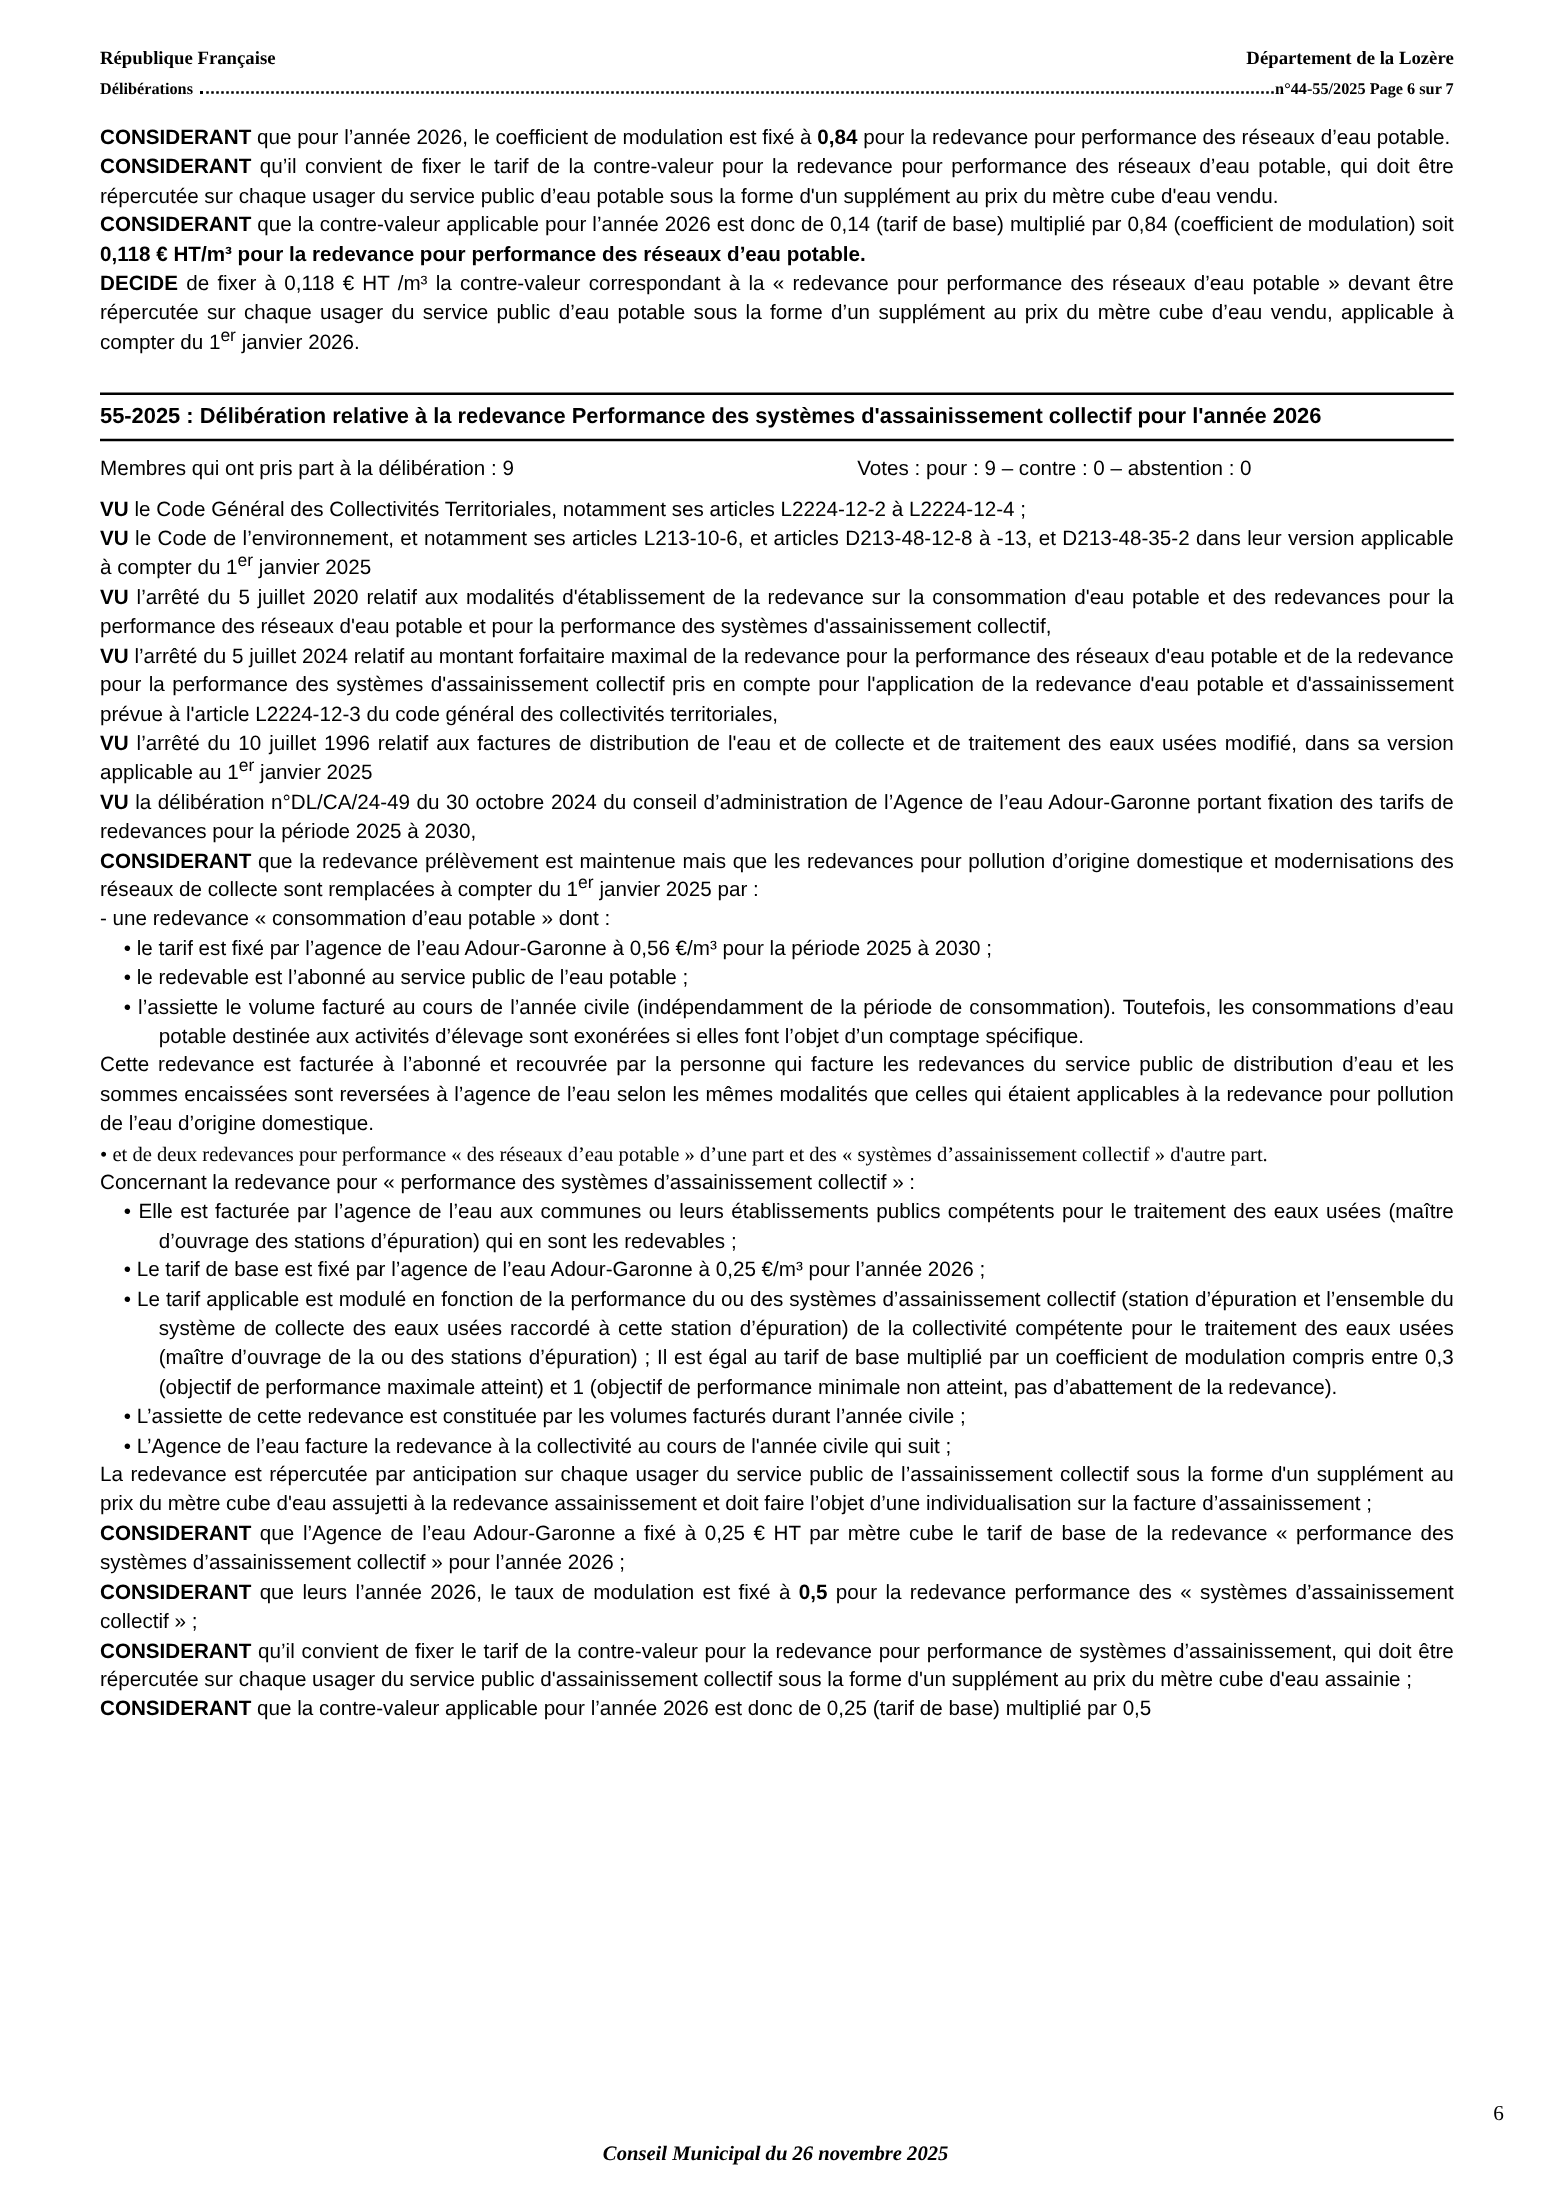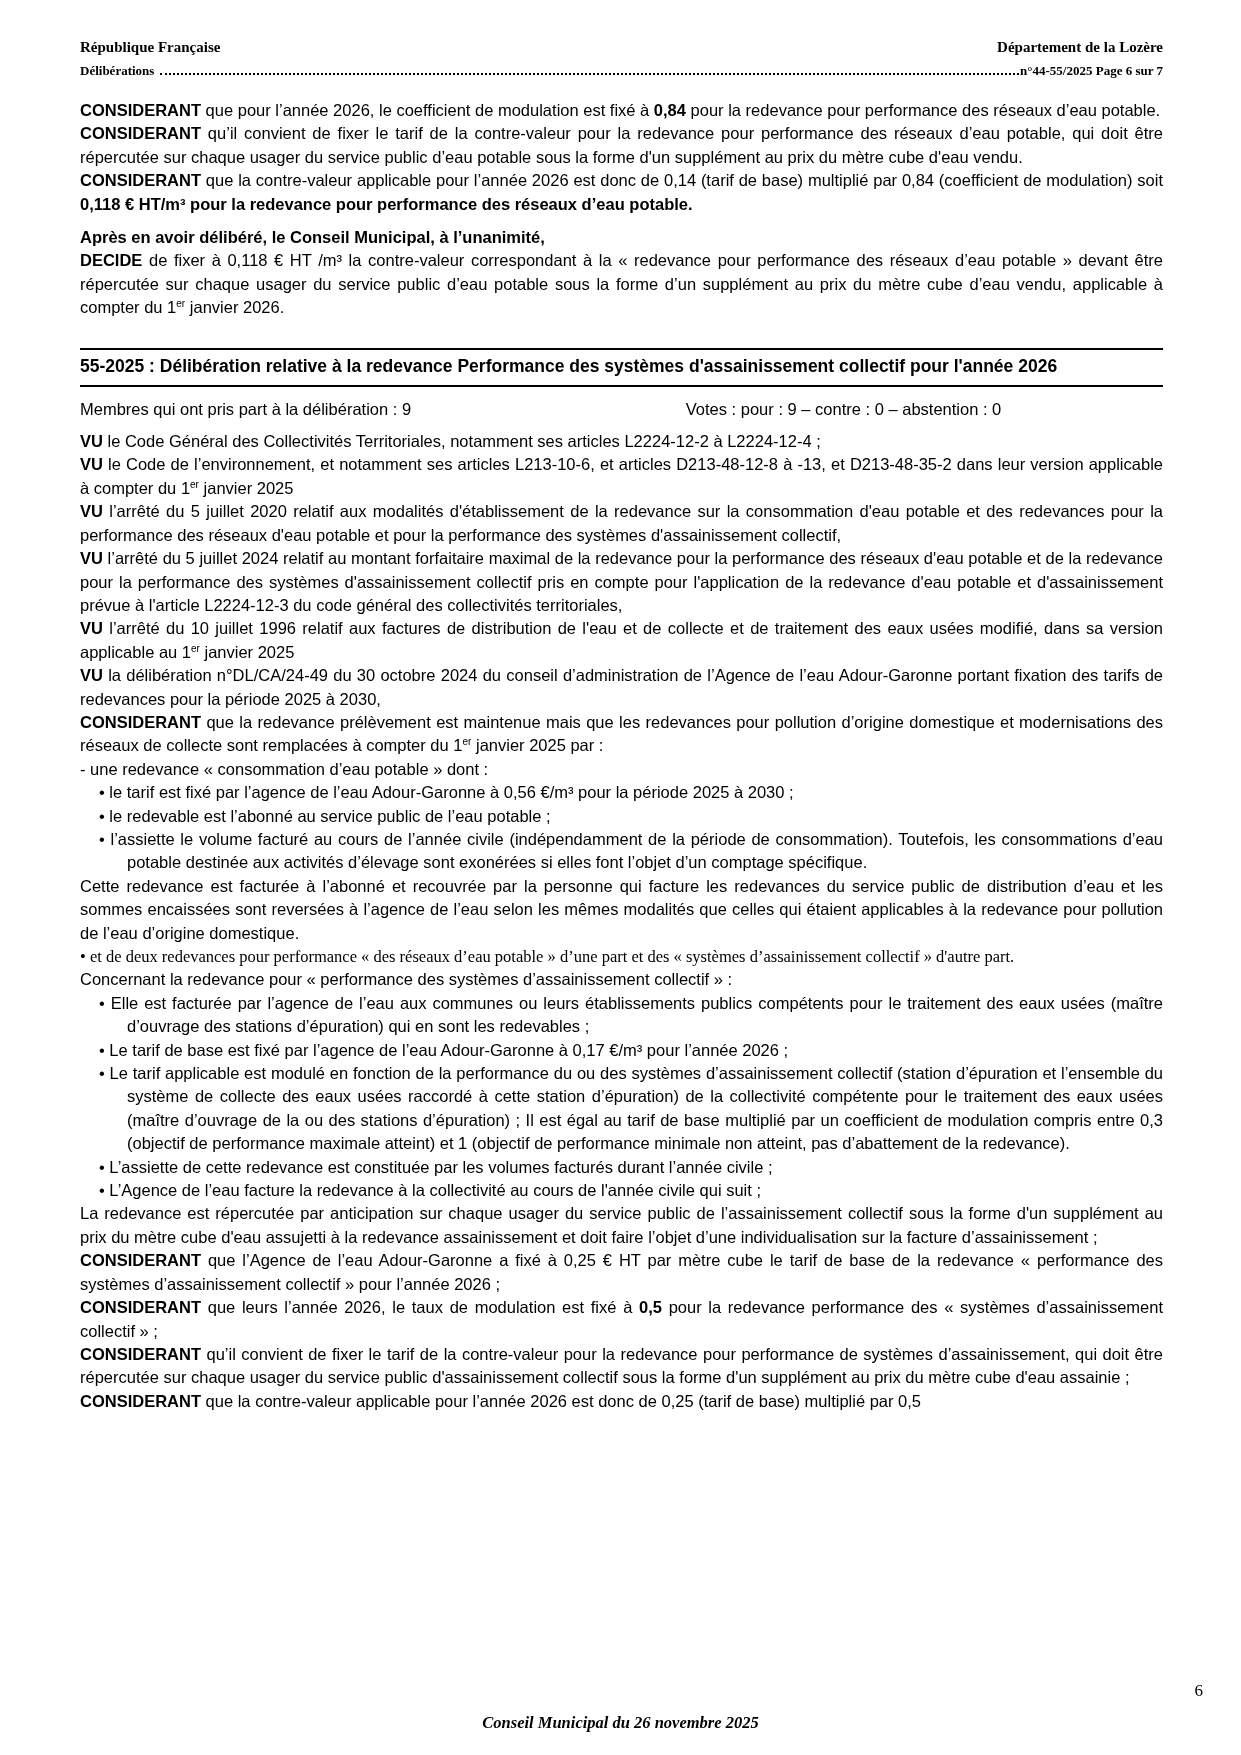--- a/index.html
+++ b/index.html
@@ -15,21 +15,21 @@
   .hdr-row1{display:flex;justify-content:space-between;font-size:15px;line-height:19px;}
   .hdr-row2{display:flex;align-items:baseline;font-size:13px;line-height:25px;margin-top:1px;}
   .hdr-doc-label{white-space:nowrap;}
   .leader{flex:1 1 auto;border-bottom:2.2px dotted #000;margin:0 1px 4px 6px;height:1px;}
   .hdr-doc-ref{white-space:nowrap;}
 
   
   .doc{margin-top:16px;font-size:16.5px;line-height:23.4px;text-align:justify;}
   .p{margin:0;}
   .bold{font-weight:bold;}
-  .doc sup{font-size:10px;line-height:0;}
+  .doc sup{font-size:14px;line-height:0;}
   .mt{margin-top:10px;}
   .heading{
     font-weight:bold;font-size:17.5px;line-height:25px;
     border-top:2px solid #000;border-bottom:2px solid #000;
     padding:4px 0 6px;margin-top:28px;
   }
   .meta{display:flex;margin:11px 0 9px;text-align:left;gap:48px;}
   .meta-left{flex:0 0 51.5%;}
   .bl0{padding-left:27px;text-indent:-27px;font-family:Liberation Serif, serif;}
   .bl1{padding-left:47px;text-indent:-28px;}
@@ -55,21 +55,20 @@
       <span class="hdr-doc-label">Délibérations</span>
       <span class="leader"></span>
       <span class="hdr-doc-ref">n°44-55/2025 Page 6 sur 7</span>
     </div>
   </div>
 
   <main class="doc">
       <p class="p"><span class="bold">CONSIDERANT </span><span>que pour l’année 2026, le coefficient de modulation est fixé à </span><span class="bold">0,84</span><span> pour la redevance pour performance des réseaux d’eau potable.</span></p>
       <p class="p"><span class="bold">CONSIDERANT </span><span>qu’il convient de fixer le tarif de la contre-valeur pour la redevance pour performance des réseaux d’eau potable, qui doit être répercutée sur chaque usager du service public d’eau potable sous la forme d'un supplément au prix du mètre cube d'eau vendu.</span></p>
       <p class="p"><span class="bold">CONSIDERANT </span><span>que la contre-valeur applicable pour l’année 2026 est donc de 0,14 (tarif de base) multiplié par 0,84 (coefficient de modulation) soit </span><span class="bold">0,118 € HT/m³ pour la redevance pour performance des réseaux d’eau potable.</span></p>
-      <p class="p mt"><span class="bold">Après en avoir délibéré, le Conseil Municipal, à l’unanimité,</span></p>
       <p class="p"><span class="bold">DECIDE </span><span>de fixer à 0,118 € HT /m³ la contre-valeur correspondant à la « redevance pour performance des réseaux d’eau potable » devant être répercutée sur chaque usager du service public d’eau potable sous la forme d’un supplément au prix du mètre cube d’eau vendu, applicable à compter du 1</span><sup>er</sup><span> janvier 2026.</span></p>
       <p class="p heading"><span>55-2025 : Délibération relative à la redevance Performance des systèmes d'assainissement collectif pour l'année 2026</span></p>
       <div class="meta">
         <span class="meta-left">Membres qui ont pris part à la délibération : 9</span>
         <span class="meta-right">Votes : pour : 9 – contre : 0 – abstention : 0</span>
       </div>
       <p class="p"><span class="bold">VU </span><span>le Code Général des Collectivités Territoriales, notamment ses articles L2224-12-2 à L2224-12-4 ;</span></p>
       <p class="p"><span class="bold">VU </span><span>le Code de l’environnement, et notamment ses articles L213-10-6, et articles D213-48-12-8 à -13, et D213-48-35-2 dans leur version applicable à compter du 1</span><sup>er</sup><span> janvier 2025</span></p>
       <p class="p"><span class="bold">VU </span><span>l’arrêté du 5 juillet 2020 relatif aux modalités d'établissement de la redevance sur la consommation d'eau potable et des redevances pour la performance des réseaux d'eau potable et pour la performance des systèmes d'assainissement collectif,</span></p>
       <p class="p"><span class="bold">VU </span><span>l’arrêté du 5 juillet 2024 relatif au montant forfaitaire maximal de la redevance pour la performance des réseaux d'eau potable et de la redevance pour la performance des systèmes d'assainissement collectif pris en compte pour l'application de la redevance d'eau potable et d'assainissement prévue à l'article L2224-12-3 du code général des collectivités territoriales,</span></p>
@@ -77,21 +76,21 @@
       <p class="p"><span class="bold">VU </span><span>la délibération n°DL/CA/24-49 du 30 octobre 2024 du conseil d’administration de l’Agence de l’eau Adour-Garonne portant fixation des tarifs de redevances pour la période 2025 à 2030,</span></p>
       <p class="p"><span class="bold">CONSIDERANT </span><span>que la redevance prélèvement est maintenue mais que les redevances pour pollution d’origine domestique et modernisations des réseaux de collecte sont remplacées à compter du 1</span><sup>er</sup><span> janvier 2025 par :</span></p>
       <p class="p"><span>- une redevance « consommation d’eau potable » dont :</span></p>
       <p class="p bl1"><span>• le tarif est fixé par l’agence de l’eau Adour-Garonne à 0,56 €/m³ pour la période 2025 à 2030 ;</span></p>
       <p class="p bl1"><span>• le redevable est l’abonné au service public de l’eau potable ;</span></p>
       <p class="p bl1"><span>• l’assiette le volume facturé au cours de l’année civile (indépendamment de la période de consommation). Toutefois, les consommations d’eau potable destinée aux activités d’élevage sont exonérées si elles font l’objet d’un comptage spécifique.</span></p>
       <p class="p"><span>Cette redevance est facturée à l’abonné et recouvrée par la personne qui facture les redevances du service public de distribution d’eau et les sommes encaissées sont reversées à l’agence de l’eau selon les mêmes modalités que celles qui étaient applicables à la redevance pour pollution de l’eau d’origine domestique.</span></p>
       <p class="p bl0"><span>• et de deux redevances pour performance « des réseaux d’eau potable » d’une part et des « systèmes d’assainissement collectif » d'autre part.</span></p>
       <p class="p"><span>Concernant la redevance pour « performance des systèmes d’assainissement collectif » :</span></p>
       <p class="p bl1"><span>• Elle est facturée par l’agence de l’eau aux communes ou leurs établissements publics compétents pour le traitement des eaux usées (maître d’ouvrage des stations d’épuration) qui en sont les redevables ;</span></p>
-      <p class="p bl1"><span>• Le tarif de base est fixé par l’agence de l’eau Adour-Garonne à 0,17 €/m³ pour l’année 2026 ;</span></p>
+      <p class="p bl1"><span>• Le tarif de base est fixé par l’agence de l’eau Adour-Garonne à 0,25 €/m³ pour l’année 2026 ;</span></p>
       <p class="p bl1"><span>• Le tarif applicable est modulé en fonction de la performance du ou des systèmes d’assainissement collectif (station d’épuration et l’ensemble du système de collecte des eaux usées raccordé à cette station d’épuration) de la collectivité compétente pour le traitement des eaux usées (maître d’ouvrage de la ou des stations d’épuration) ; Il est égal au tarif de base multiplié par un coefficient de modulation compris entre 0,3 (objectif de performance maximale atteint) et 1 (objectif de performance minimale non atteint, pas d’abattement de la redevance).</span></p>
       <p class="p bl1"><span>• L’assiette de cette redevance est constituée par les volumes facturés durant l’année civile ;</span></p>
       <p class="p bl1"><span>• L’Agence de l’eau facture la redevance à la collectivité au cours de l'année civile qui suit ;</span></p>
       <p class="p"><span>La redevance est répercutée par anticipation sur chaque usager du service public de l’assainissement collectif sous la forme d'un supplément au prix du mètre cube d'eau assujetti à la redevance assainissement et doit faire l’objet d’une individualisation sur la facture d’assainissement ;</span></p>
       <p class="p"><span class="bold">CONSIDERANT </span><span>que l’Agence de l’eau Adour-Garonne a fixé à 0,25 € HT par mètre cube le tarif de base de la redevance « performance des systèmes d’assainissement collectif » pour l’année 2026 ;</span></p>
       <p class="p"><span class="bold">CONSIDERANT </span><span>que leurs l’année 2026, le taux de modulation est fixé à </span><span class="bold">0,5</span><span> pour la redevance performance des « systèmes d’assainissement collectif » ;</span></p>
       <p class="p"><span class="bold">CONSIDERANT </span><span>qu’il convient de fixer le tarif de la contre-valeur pour la redevance pour performance de systèmes d’assainissement, qui doit être répercutée sur chaque usager du service public d'assainissement collectif sous la forme d'un supplément au prix du mètre cube d'eau assainie ;</span></p>
       <p class="p"><span class="bold">CONSIDERANT </span><span>que la contre-valeur applicable pour l’année 2026 est donc de 0,25 (tarif de base) multiplié par 0,5</span></p>
     </main>
 

